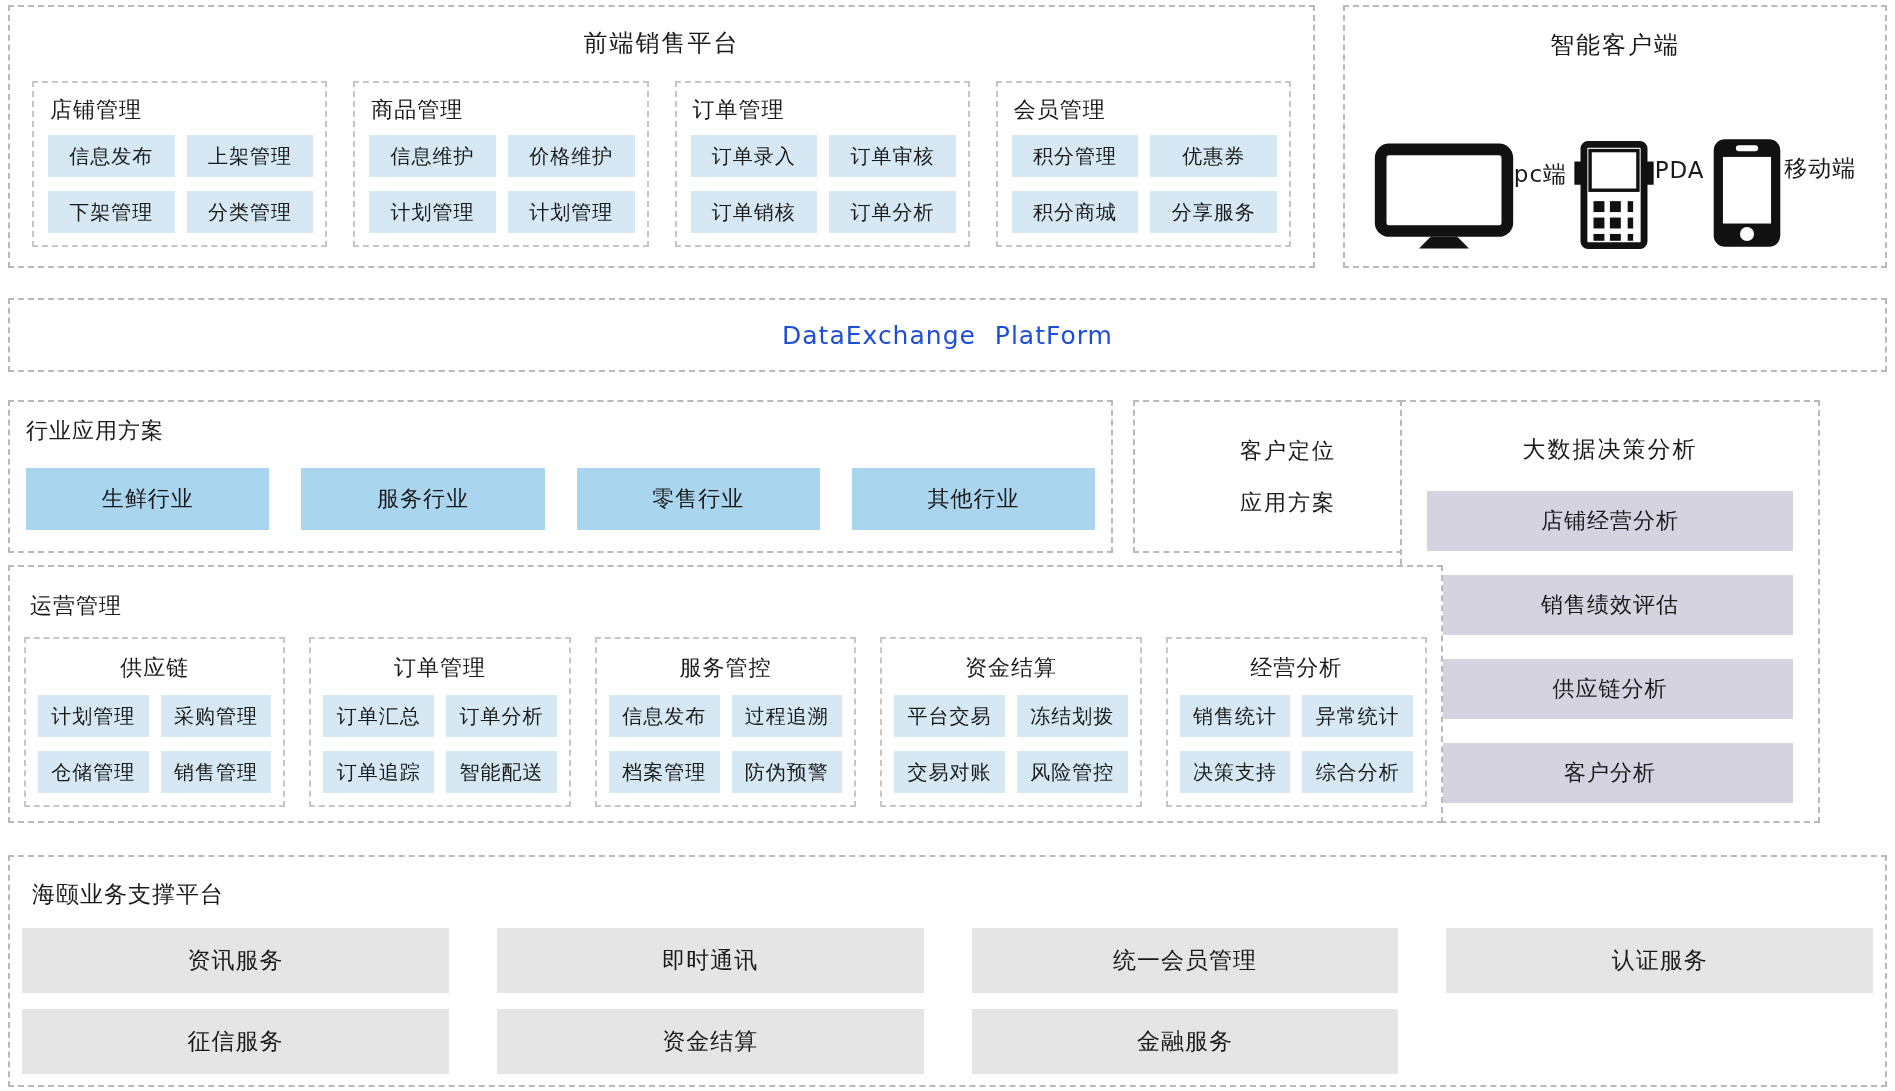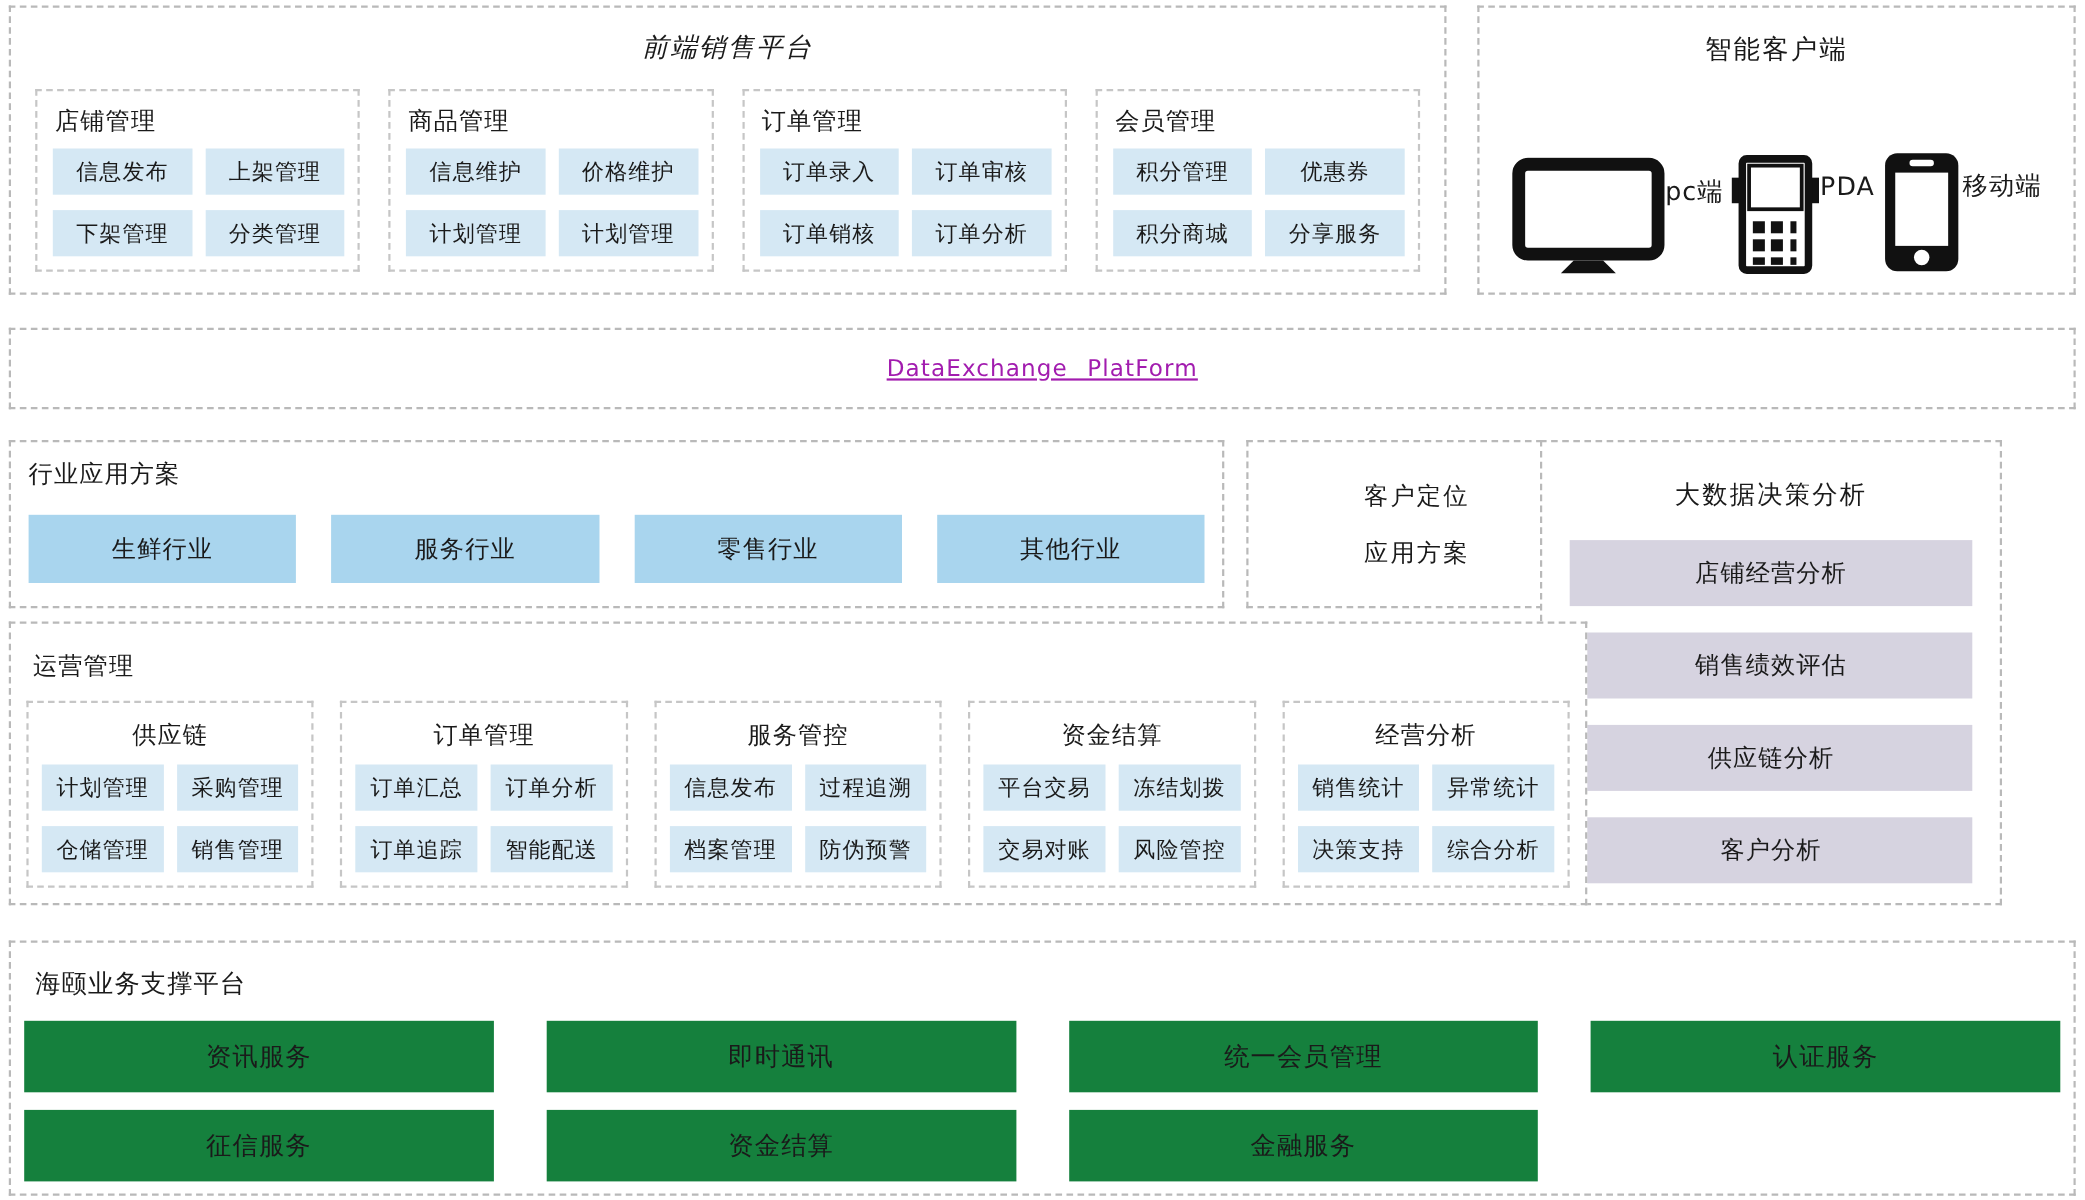--- a/index.html
+++ b/index.html
@@ -5,38 +5,38 @@
   * { margin:0; padding:0; box-sizing:border-box; }
   html,body { background:#fff; }
   body { font-family:"DejaVu Sans","Liberation Sans",sans-serif; color:#1a1a1a; }
   .page { position:relative; width:1895px; height:1091px; background:#fff; overflow:hidden; }
 
   .dashed { border:2px dashed #b9b9b9; background:#fff; }
   .dashed-inner { border:2px dashed #c6c6c6; background:#fff; }
 
   
   .frontend { position:absolute; left:8px; top:5px; width:1307px; height:263px; }
-  .frontend-title { text-align:center; font-size:24px; padding-top:20px; letter-spacing:2px;font-style:italic; }
+  .frontend-title { text-align:center; font-size:24px; padding-top:20px; letter-spacing:2px; }
   .fe-groups { display:flex; gap:26px; margin:22px 22px 0 22px; }
   .fe-group { flex:1; padding:10px 12px 12px 14px; }
   .fe-group-title { font-size:22px; margin:2px 0 10px 2px; letter-spacing:1px; }
   .chip-grid { display:grid; grid-template-columns:1fr 1fr; gap:14px 12px; }
   .chip { background:#d5e8f4; height:42px; display:flex; align-items:center; justify-content:center;
           font-size:20px; white-space:nowrap; letter-spacing:1px; }
 
   .clients { position:absolute; left:1343px; top:5px; width:544px; height:263px; }
   .clients-title { text-align:center; font-size:24px; padding-top:22px; letter-spacing:2px; }
   .devices { display:flex; justify-content:space-around; align-items:flex-end; margin:18px 26px 0 26px; height:170px; }
   .device { display:flex; flex-direction:row; align-items:flex-start; justify-content:flex-end; }
   .device-label { font-size:23px; margin-top:16px; letter-spacing:1px; }
 
   
   .exchange { position:absolute; left:8px; top:298px; width:1879px; height:74px;
               display:flex; align-items:center; justify-content:center; }
-  .exchange-title { font-size:21px; color:#a21caf; word-spacing:10px; letter-spacing:1px;text-decoration:underline; }
+  .exchange-title { font-size:25px; color:#1d4ed8; word-spacing:10px; letter-spacing:1px; }
 
   
   .industry { position:absolute; left:8px; top:400px; width:1105px; height:153px; padding:14px 16px; }
   .industry-title { font-size:22px; letter-spacing:1px; }
   .industry-btns { display:flex; gap:32px; margin-top:22px; }
   .btn-blue { width:250px; height:62px; background:#a9d5ee; display:flex; align-items:center;
               justify-content:center; font-size:22px; letter-spacing:1px; }
 
   .customer { position:absolute; left:1133px; top:400px; width:310px; height:153px;
               display:flex; flex-direction:column; align-items:center; justify-content:center; gap:22px;font-family:Liberation Serif, serif; }
@@ -53,21 +53,21 @@
   .operations-title { font-size:22px; margin:24px 0 0 6px; letter-spacing:1px; }
   .op-groups { display:flex; gap:24px; margin-top:16px; }
   .op-group { flex:1; padding:10px 12px 12px 12px; }
   .op-group-title { text-align:center; font-size:22px; margin:4px 0 12px 0; letter-spacing:1px; }
   .op-group .chip { font-size:20px; }
 
   
   .support { position:absolute; left:8px; top:855px; width:1879px; height:232px; padding:0 12px; }
   .support-title { font-size:23px; margin:22px 0 0 10px; letter-spacing:1px; }
   .support-grid { display:grid; grid-template-columns:repeat(4,1fr); gap:16px 48px; margin-top:18px; }
-  .btn-support { height:65px; background:#15803d; display:flex; align-items:center; justify-content:center;
+  .btn-support { height:65px; background:#e5e5e5; display:flex; align-items:center; justify-content:center;
                  font-size:23px; letter-spacing:1px; }
 
   svg { display:block; }
 </style>
 </head>
 <body>
 
 <div class="page">
 
   <div class="frontend dashed">

